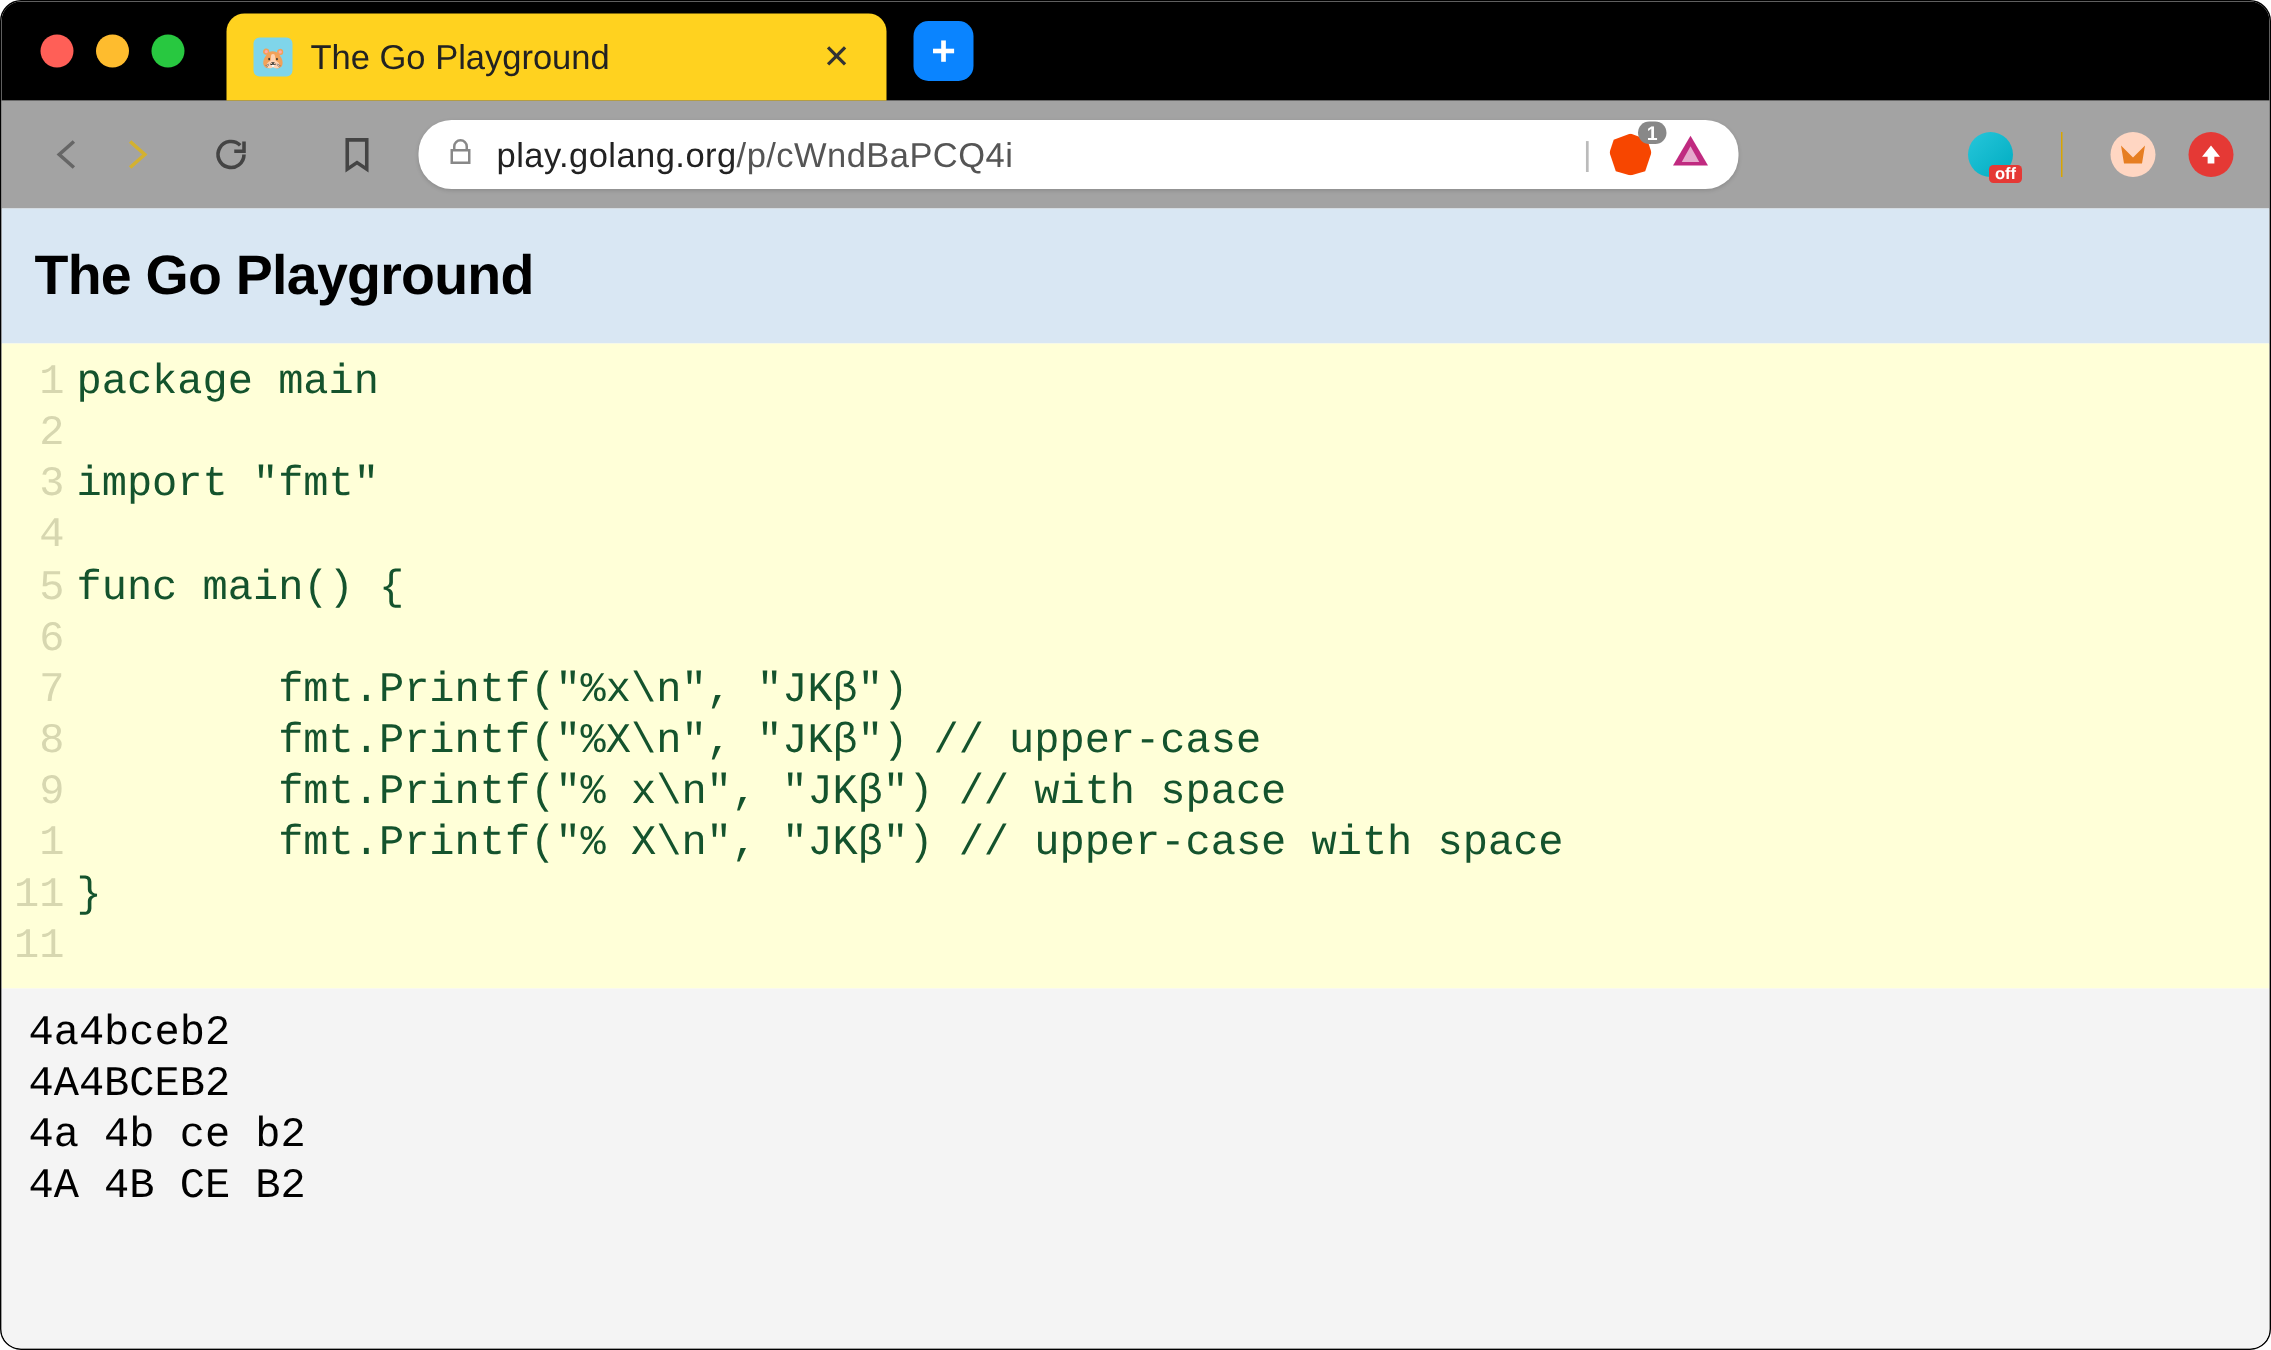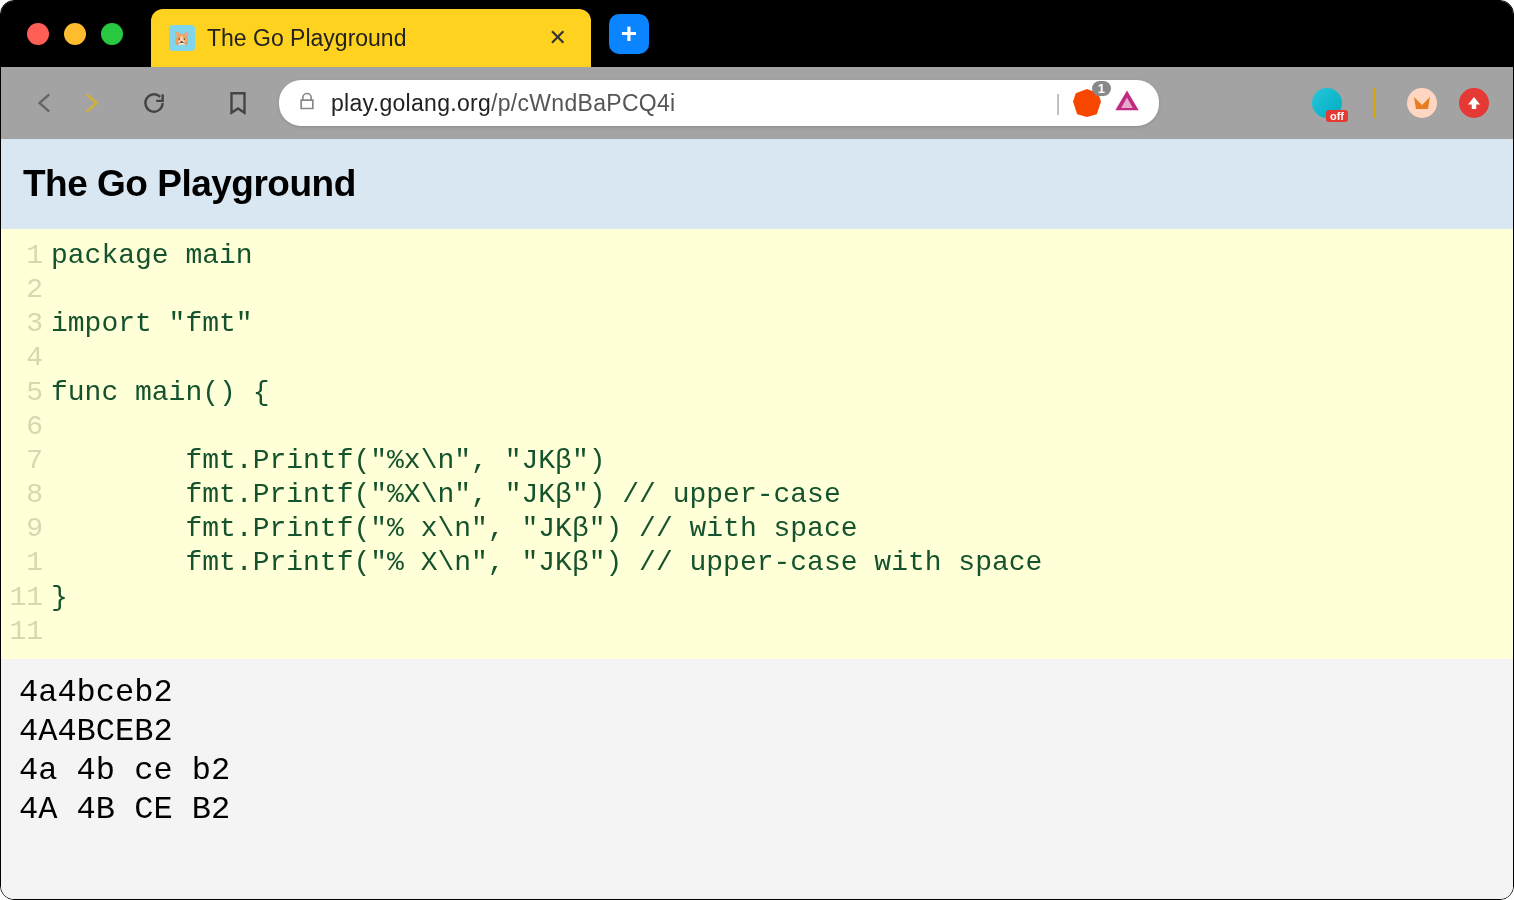--- a/index.html
+++ b/index.html
@@ -35,21 +35,21 @@
     .off-badge { position:absolute; bottom:-4px; right:-6px; background:#e53935; color:#fff; font-size:11px; padding:0 4px; border-radius:3px; font-weight:700;}
     
     .page-header { background:#d9e7f3; padding:24px 22px; }
     .page-title { font-size:37px; font-weight:700; color:#000; letter-spacing:-0.5px;}
     
     .editor { background:#ffffd8; font-family: Menlo, Consolas, "Courier New", monospace; font-size:28px; line-height:1.22; padding:10px 0 10px 0;}
     .line { display:flex; white-space:pre;}
     .gutter { width:50px; text-align:right; color:#d7d7b0; padding-right:8px; user-select:none;}
     .code { color:#14532d;}
     
-    .output { background:#f4f4f4; font-family: Menlo, Consolas, "Courier New", monospace; font-size:32px; line-height:1.22; padding:14px 18px; white-space:pre; color:#000; flex:1;}
+    .output { background:#f4f4f4; font-family: Menlo, Consolas, "Courier New", monospace; font-size:28px; line-height:1.22; padding:14px 18px; white-space:pre; color:#000; flex:1;}
     
     svg.icon { width:26px; height:26px; }
     .divider { width:1px; height:30px; background:#d9a500; margin:0 10px;}
   </style>
 </head>
 <body>
 
 <div class="window">
 
   <div class="titlebar">

